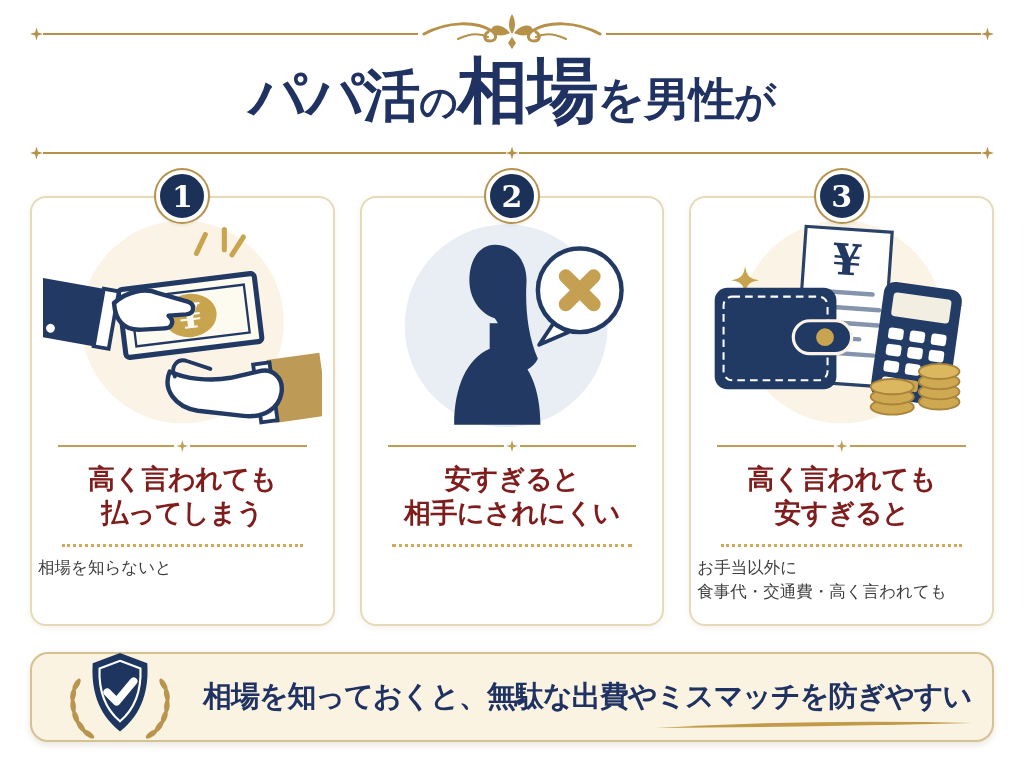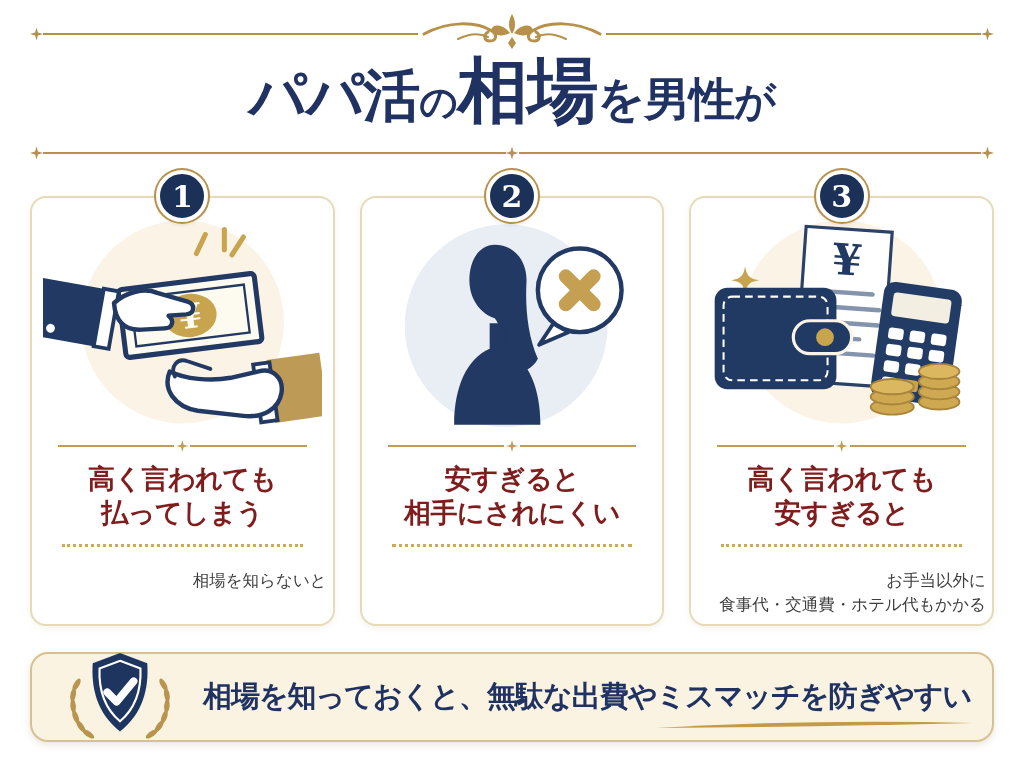--- a/index.html
+++ b/index.html
@@ -29,21 +29,21 @@
          display:flex;align-items:center;justify-content:center;color:#ffffff;
          font-family:"DejaVu Serif","Liberation Serif",serif;font-size:30px;font-weight:bold;}
   .illus{height:216px;margin-top:16px;display:flex;align-items:center;justify-content:center;}
   .divider-solid{margin:10px 26px 0;display:flex;align-items:center;}
   .divider-solid .line{flex:1;height:2px;background:#c09d55;}
   .divider-solid .orn-star{width:12px;height:12px;margin:0 2px;background:#c09d55;}
   .card-heading{margin:10px 0 0;text-align:center;color:#7f1d1d;font-weight:bold;
         font-family:"DejaVu Serif","Liberation Serif",serif;font-size:27px;line-height:1.27;
         letter-spacing:-0.5px;}
   .divider-dotted{margin:13px 30px 0;border-top:3px dotted #cfa95a;height:0;}
-  .card-body{margin:22px 6px 0;text-align:right;font-size:16.5px;line-height:1.5;color:#3d3d3d;}
+  .card-body{margin:9px 6px 0;text-align:left;font-size:16.5px;line-height:1.5;color:#3d3d3d;}
   
   .banner{position:absolute;top:652px;left:30px;right:30px;height:90px;background:#faf3e2;
           border:2px solid #d6c193;border-radius:18px;display:flex;align-items:center;
           box-shadow:0 3px 7px rgba(150,130,90,.2);box-sizing:border-box;}
   .banner-icon{flex:0 0 auto;margin-left:24px;}
   .banner-text{flex:1;text-align:center;color:#1f3261;font-weight:bold;font-size:29px;
           font-family:"DejaVu Serif","Liberation Serif",serif;letter-spacing:-1px;
           white-space:nowrap;padding-right:2px;}
   .emph{position:relative;display:inline-block;}
   .swoosh{position:absolute;left:-2px;bottom:-13px;width:102%;height:12px;}
@@ -233,21 +233,21 @@
         <span class="orn-star"></span>
         <span class="line"></span>
       </div>
       <h2 class="card-heading">
         <span>高く言われても</span><br>
         <span>安すぎると</span>
       </h2>
       <div class="divider-dotted"></div>
       <p class="card-body">
         <span>お手当以外に</span><br>
-        <span>食事代・交通費・ホテル代もかかる</span>
+        <span>食事代・交通費・高く言われても</span>
       </p>
     </section>
   </div>
 
   <div class="banner">
     <svg class="banner-icon" width="128" height="98" viewBox="0 0 150 115">
       <g>
         <path d="M42,104 C26,94 16,74 21,50" stroke="#b8954e" stroke-width="3" fill="none" stroke-linecap="round"></path>
         <path d="M108,104 C124,94 134,74 129,50" stroke="#b8954e" stroke-width="3" fill="none" stroke-linecap="round"></path>
         <g fill="#b8954e">

